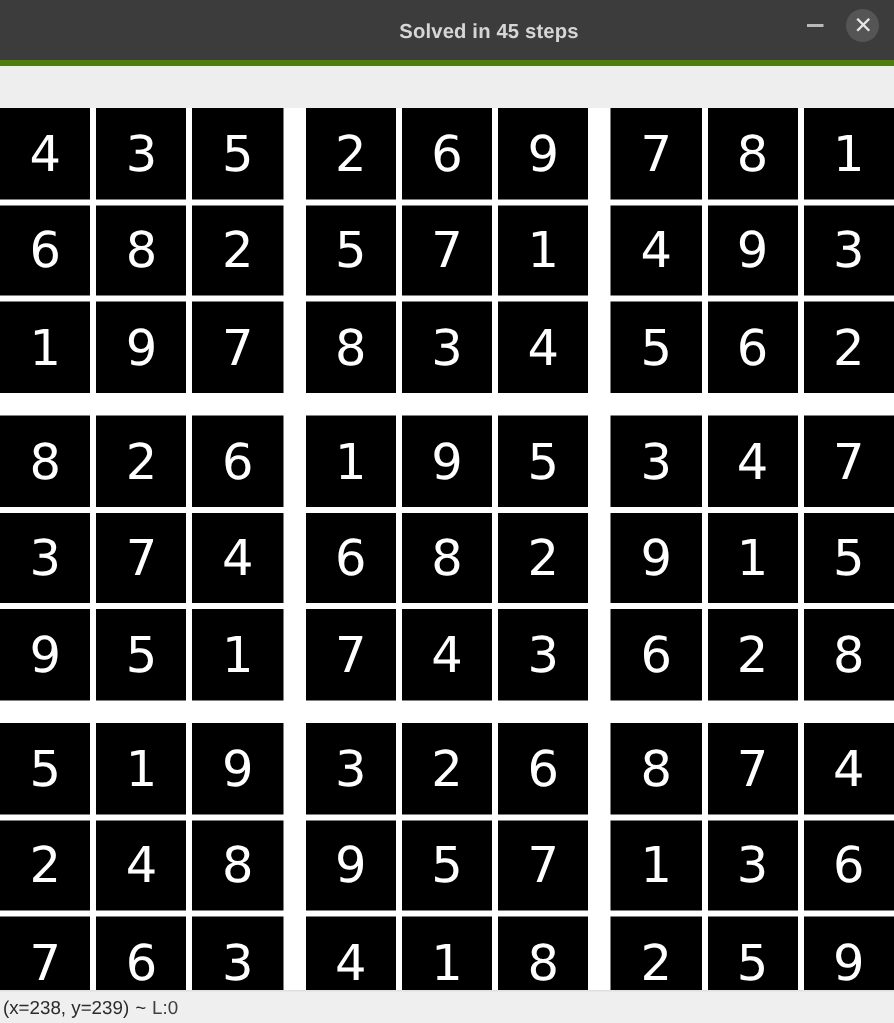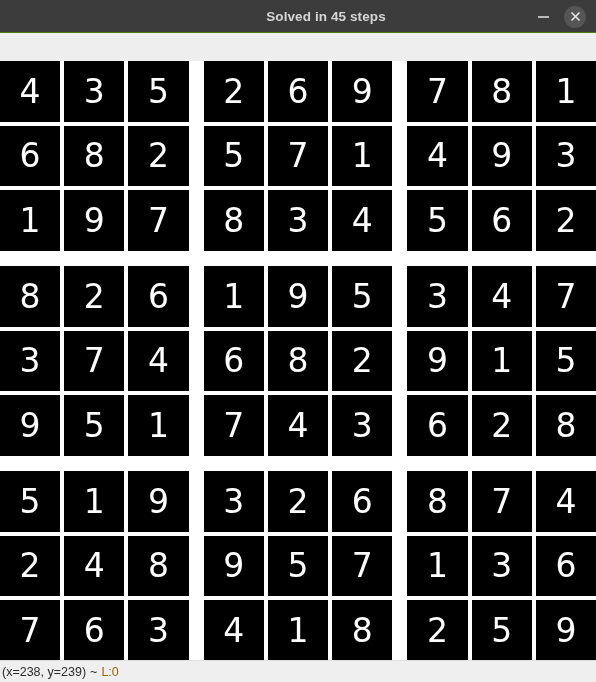--- a/index.html
+++ b/index.html
@@ -15,24 +15,24 @@
   #window {
     width: 596px;
     height: 682px;
     display: flex;
     flex-direction: column;
     background: #eeeeee;
   }
 
   
   #titlebar {
-    height: 33px;
+    height: 44px;
     min-height: 33px;
     background: #3c3c3c;
-    border-bottom: 1px solid #4d7c0f;
+    border-bottom: 4px solid #4d7c0f;
     display: flex;
     align-items: center;
     position: relative;
     padding: 0 8px;
   }
 
   #title-text {
     flex: 1;
     text-align: center;
     color: #d6d6d6;
@@ -120,21 +120,21 @@
     border-top: 1px solid #e0e0e0;
     display: flex;
     align-items: center;
     padding-left: 2px;
     font-size: 12.5px;
     white-space: nowrap;
   }
 
   #status-coords { color: #2b2b2b; }
   #status-sep { color: #2b2b2b; padding: 0 4px; }
-  #status-level { color: #a16207; }
+  #status-level { color: #404040; }
 </style>
 </head>
 <body>
 
 <div id="window">
 
   <div id="titlebar">
     <div id="title-text">Solved in 45 steps</div>
 
     <div id="window-controls">

